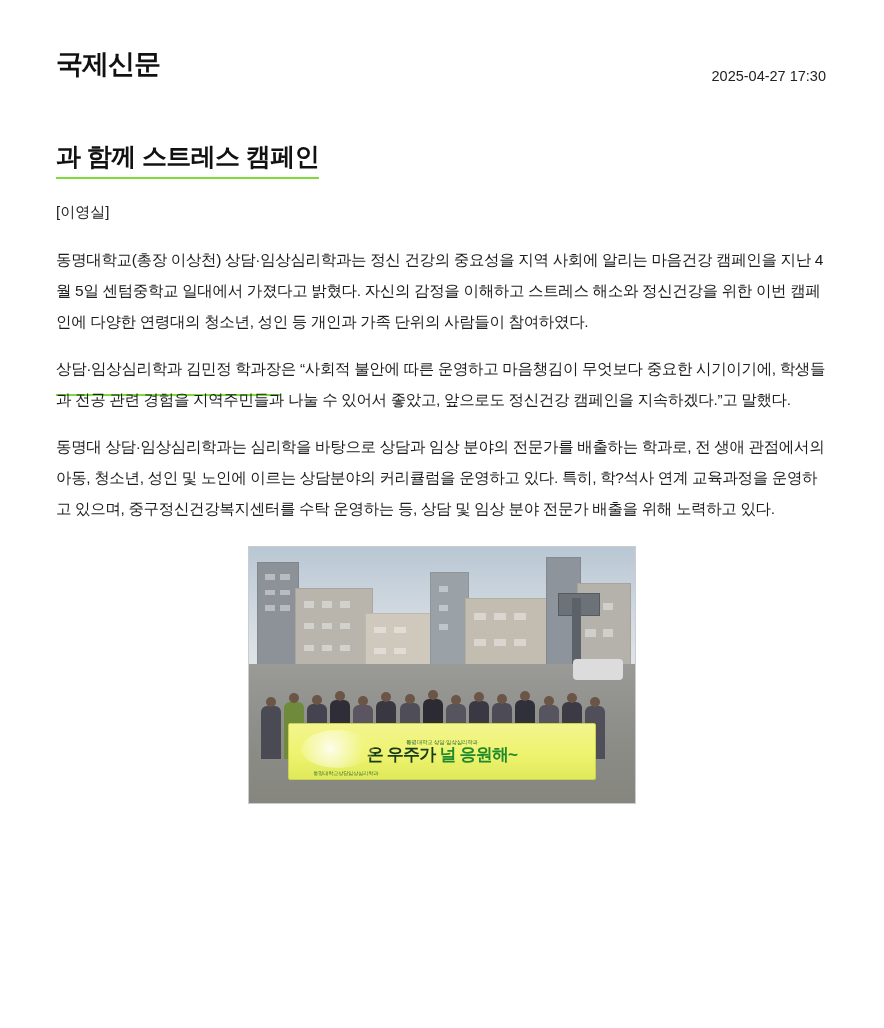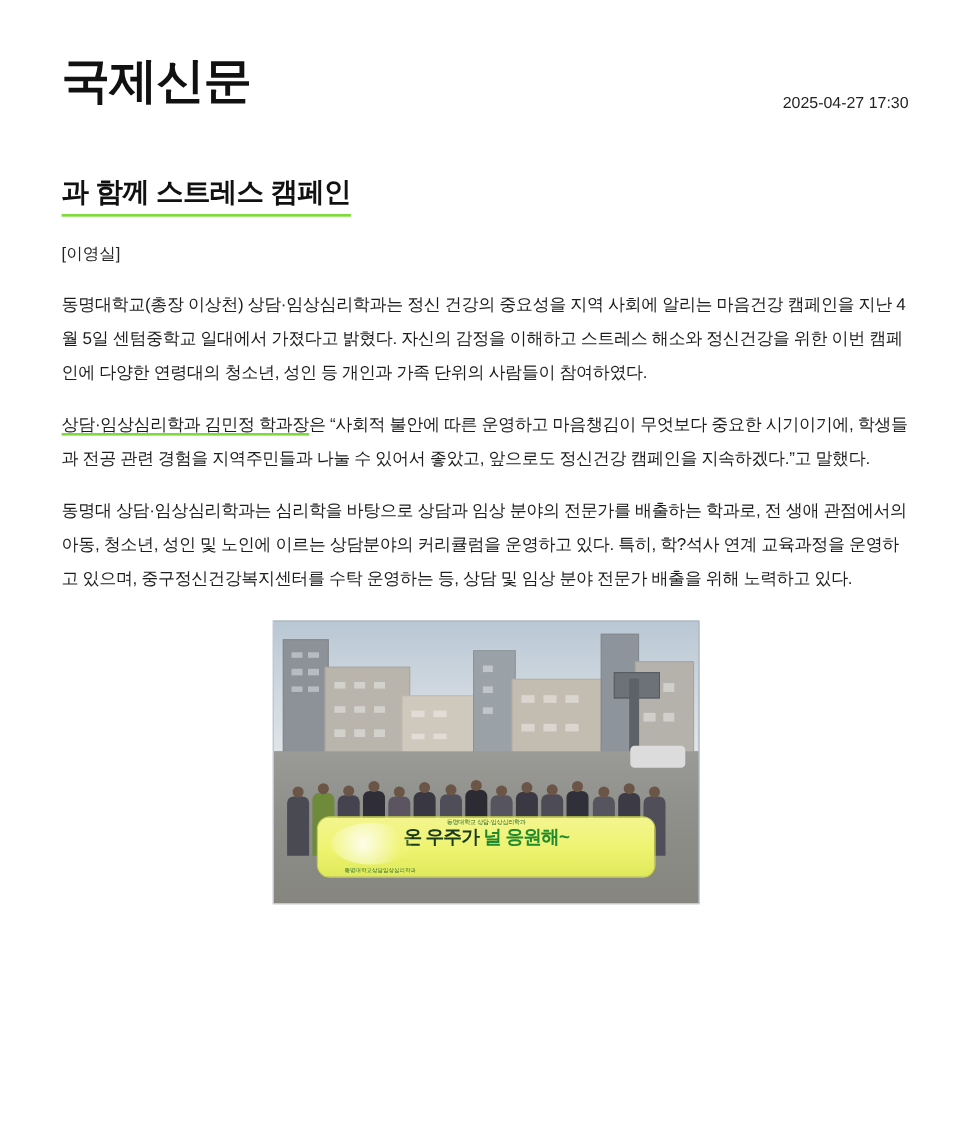--- a/index.html
+++ b/index.html
@@ -17,21 +17,21 @@
   .page {
     position: relative;
     width: 884px;
     height: 1028px;
     box-sizing: border-box;
     padding: 50px 56px 0 56px;
   }
   .masthead {
     font-family: "Liberation Serif", "DejaVu Serif", serif;
     font-weight: bold;
-    font-size: 44px;
+    font-size: 27px;
     letter-spacing: -1px;
     color: #111111;
     line-height: 1.1;
     margin: 0 0 2px 0;
   }
   .timestamp-row {
     text-align: right;
     font-size: 14.5px;
     color: #222222;
     margin-top: -14px;
@@ -71,21 +71,21 @@
     line-height: 2.0;
     color: #1c1c1c;
     letter-spacing: -0.35px;
     margin: 0 0 16px 0;
     text-align: left;
   }
   .body-p .underline-green {
     background-image: linear-gradient(to top, #7ddc3a 0px, #7ddc3a 2px, transparent 2px);
     background-repeat: no-repeat;
     background-size: 100% 100%;
-    padding-bottom: 1px;
+    padding-bottom: 19px;
   }
   .photo-wrap {
     margin: 22px auto 0 auto;
     width: 388px;
   }
   .photo {
     position: relative;
     width: 388px;
     height: 258px;
     overflow: hidden;
@@ -156,23 +156,24 @@
   
   .banner {
     position: absolute;
     left: 10%;
     bottom: 9%;
     width: 80%;
     height: 22%;
     background: linear-gradient(to bottom, #f3f58e 0%, #eef36f 55%, #dfe95a 100%);
     border: 1px solid #c9d24e;
     box-sizing: border-box;
-    border-radius: 12px;
+    border-radius: 2px;
     display: flex;
     flex-direction: column;
+    justify-content: center;
     padding: 2px 6px;
   }
   .banner-top {
     font-size: 5.5px;
     color: #2c6b2c;
     text-align: center;
     letter-spacing: -0.2px;
     line-height: 1.1;
   }
   .banner-main {

